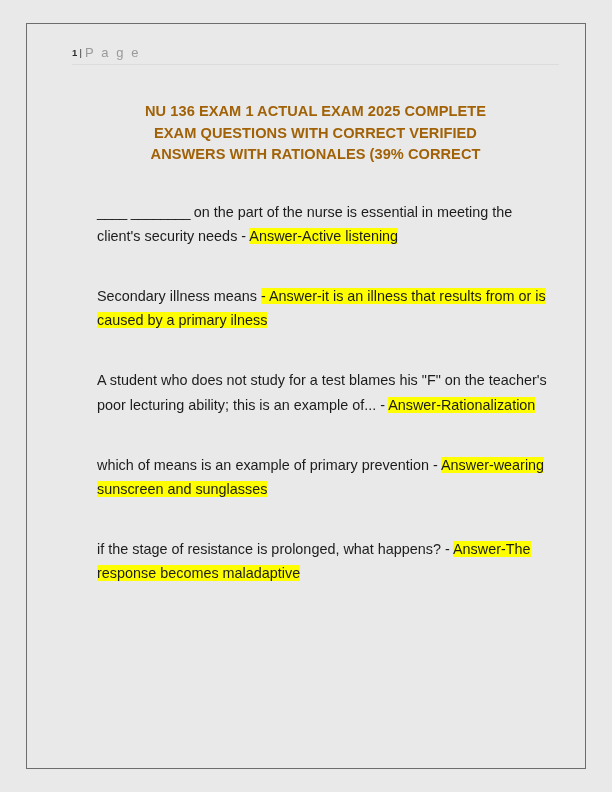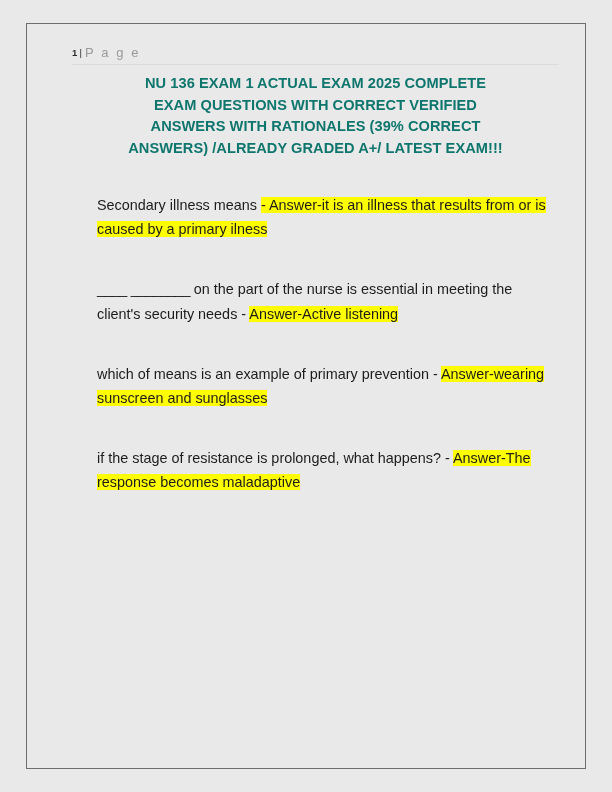--- a/index.html
+++ b/index.html
@@ -72,23 +72,23 @@
   }
   .header-rule {
     margin-top: 5px;
     height: 1px;
     background: #dcdcdc;
     width: 100%;
   }
 
   
   .doc-title {
-    margin-top: 8px;
+    margin-top: 36px;
     text-align: center;
-    color: #0f766e;
+    color: #a16207;
     font-weight: bold;
     font-size: 14.6px;
     line-height: 21.5px;
     letter-spacing: 0.05px;
     padding: 0 4px;
   }
   .doc-title .tline { display: block; white-space: nowrap; }
 
   
   #qa-body {
@@ -126,29 +126,29 @@
         <span class="page-num">1</span>
         <span class="header-sep">|</span>
         <span class="page-word">P a g e</span>
       </div>
       <div class="header-rule"></div>
 
       <div class="doc-title">
         <span class="tline">NU 136 EXAM 1 ACTUAL EXAM 2025 COMPLETE</span>
         <span class="tline">EXAM QUESTIONS WITH CORRECT VERIFIED</span>
         <span class="tline">ANSWERS WITH RATIONALES (39% CORRECT</span>
-        <span class="tline">ANSWERS) /ALREADY GRADED A+/ LATEST EXAM!!!</span>
       </div>
 
       <div id="qa-body">
 
+        <p class="qa-block"><span class="blank">____</span> <span class="blank">________</span><span> on the part of the nurse is essential in meeting the client's security needs - </span><span class="hl">Answer-Active listening</span></p>
+
         <p class="qa-block"><span>Secondary illness means </span><span class="hl">- Answer-it is an illness that results from or is caused by a primary ilness</span></p>
 
-        <p class="qa-block"><span class="blank">____</span> <span class="blank">________</span><span> on the part of the nurse is essential in meeting the client's security needs - </span><span class="hl">Answer-Active listening</span></p>
-
+        <p class="qa-block"><span>A student who does not study for a test blames his "F" on the teacher's poor lecturing ability; this is an example of... - </span><span class="hl">Answer-Rationalization</span></p>
 
         <p class="qa-block"><span>which of means is an example of primary prevention - </span><span class="hl">Answer-wearing sunscreen and sunglasses</span></p>
 
         <p class="qa-block"><span>if the stage of resistance is prolonged, what happens? - </span><span class="hl">Answer-The response becomes maladaptive</span></p>
 
       </div>
     </div>
   </div>
 </div>
 

